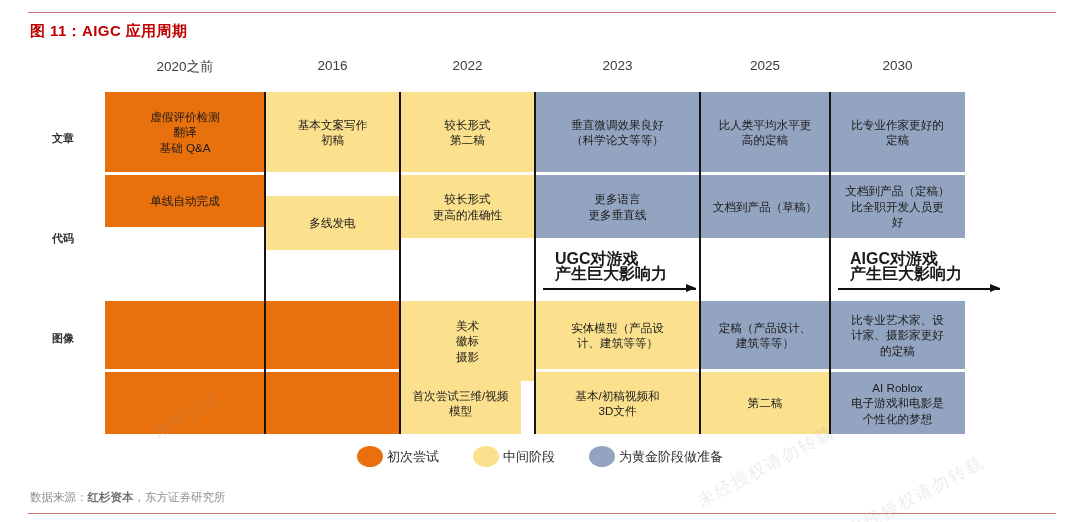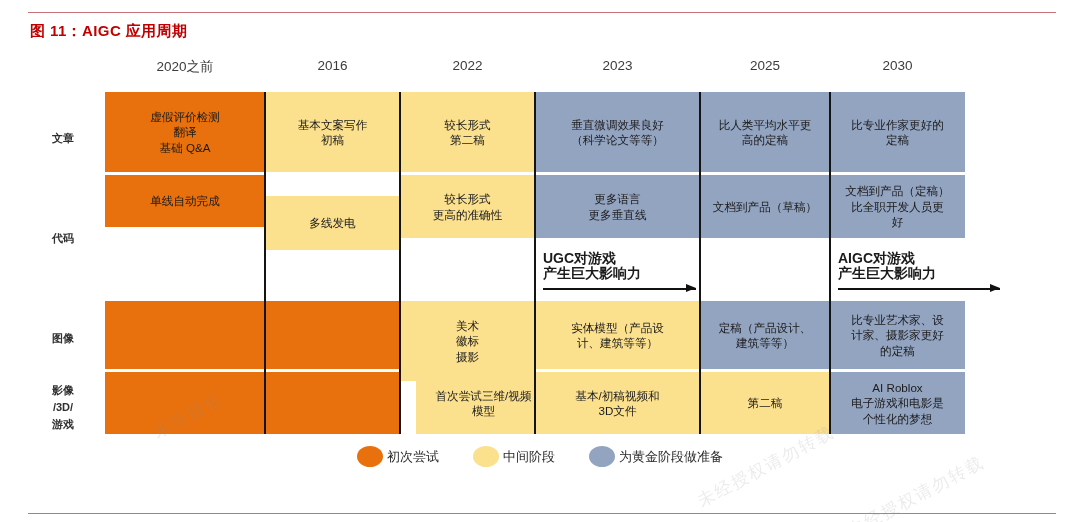--- a/index.html
+++ b/index.html
@@ -119,25 +119,26 @@
   
   .vline {
     position: absolute;
     width: 2px;
     background: #141414;
   }
 
   
   .annot {
     position: absolute;
-    font-size: 14px;
+    font-size: 16px;
     font-weight: bold;
     line-height: 15px;
     color: #1b1b1b;
     white-space: nowrap;
+    margin-left: 12px;
   }
   .arrow {
     position: absolute;
     height: 9px;
   }
   .arrow .shaft {
     position: absolute;
     left: 0;
     top: 4px;
     height: 2px;
@@ -207,21 +208,20 @@
     <div class="col-head" style="left:105px; width:160px;">2020之前</div>
     <div class="col-head" style="left:265px; width:135px;">2016</div>
     <div class="col-head" style="left:400px; width:135px;">2022</div>
     <div class="col-head" style="left:535px; width:165px;">2023</div>
     <div class="col-head" style="left:700px; width:130px;">2025</div>
     <div class="col-head" style="left:830px; width:135px;">2030</div>
 
     <div class="row-label" style="top:130px;">文章</div>
     <div class="row-label" style="top:194px;margin-top:36px;">代码</div>
     <div class="row-label" style="top:330px;">图像</div>
-    <div class="row-label" style="top:382px;">影像<br>/3D/<br>游戏</div>
 
     <div class="cell orange" style="left:105px; top:92px; width:160px; height:80px;">虚假评价检测<br>翻译<br>基础 Q&amp;A</div>
     <div class="cell yellow" style="left:265px; top:92px; width:135px; height:80px;">基本文案写作<br>初稿</div>
     <div class="cell yellow" style="left:400px; top:92px; width:135px; height:80px;">较长形式<br>第二稿</div>
     <div class="cell blue" style="left:535px; top:92px; width:165px; height:80px;">垂直微调效果良好<br>（科学论文等等）</div>
     <div class="cell blue" style="left:700px; top:92px; width:130px; height:80px;">比人类平均水平更<br>高的定稿</div>
     <div class="cell blue" style="left:830px; top:92px; width:135px; height:80px;">比专业作家更好的<br>定稿</div>
 
     <div class="cell orange" style="left:105px; top:175px; width:160px; height:52px;">单线自动完成</div>
     <div class="cell yellow" style="left:265px; top:175px; width:135px; height:54px;margin-top:21px;">多线发电</div>
@@ -232,21 +232,21 @@
 
     <div class="cell orange" style="left:105px; top:301px; width:160px; height:68px;"></div>
     <div class="cell orange" style="left:265px; top:301px; width:135px; height:68px;"></div>
     <div class="cell yellow" style="left:400px; top:301px; width:135px; height:80px;">美术<br>徽标<br>摄影</div>
     <div class="cell yellow" style="left:535px; top:301px; width:165px; height:68px;">实体模型（产品设<br>计、建筑等等）</div>
     <div class="cell blue" style="left:700px; top:301px; width:130px; height:68px;">定稿（产品设计、<br>建筑等等）</div>
     <div class="cell blue" style="left:830px; top:301px; width:135px; height:68px;">比专业艺术家、设<br>计家、摄影家更好<br>的定稿</div>
 
     <div class="cell orange" style="left:105px; top:372px; width:160px; height:62px;"></div>
     <div class="cell orange" style="left:265px; top:372px; width:135px; height:62px;"></div>
-    <div class="cell yellow" style="left:416px; top:372px; width:135px; height:62px;">首次尝试三维/视频<br>模型</div>
+    <div class="cell yellow" style="left:400px; top:372px; width:121px; height:62px;">首次尝试三维/视频<br>模型</div>
     <div class="cell yellow" style="left:535px; top:372px; width:165px; height:62px;">基本/初稿视频和<br>3D文件</div>
     <div class="cell yellow" style="left:700px; top:372px; width:130px; height:62px;">第二稿</div>
     <div class="cell blue" style="left:830px; top:372px; width:135px; height:62px;">AI Roblox<br>电子游戏和电影是<br>个性化的梦想</div>
 
     <div class="vline" style="left:264px; top:92px; height:342px;"></div>
     <div class="vline" style="left:399px; top:92px; height:342px;"></div>
     <div class="vline" style="left:534px; top:92px; height:342px;"></div>
     <div class="vline" style="left:699px; top:92px; height:342px;"></div>
     <div class="vline" style="left:829px; top:92px; height:342px;"></div>
 
@@ -276,16 +276,19 @@
         <span class="legend-label">为黄金阶段做准备</span>
       </div>
     </div>
 
     <div class="watermark" style="left:150px; top:404px;">未经授权</div>
     <div class="watermark" style="left:690px; top:455px;">未经授权请勿转载</div>
     <div class="watermark" style="left:840px; top:485px;">未经授权请勿转载</div>
 
   </div>
 
+  <div class="source">
+    <span>数据来源：</span><b>红杉资本</b><span>，东方证券研究所</span>
+  </div>
 
   <div class="rule-bottom"></div>
 
 </div>
 
 </body></html>

